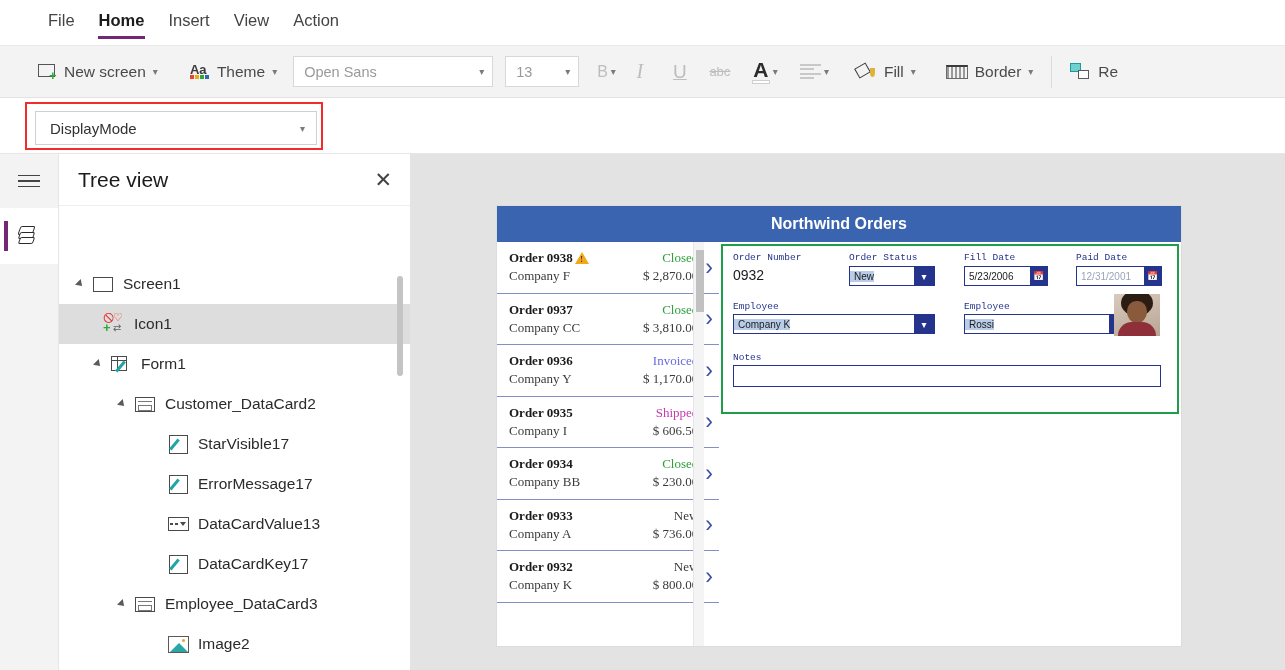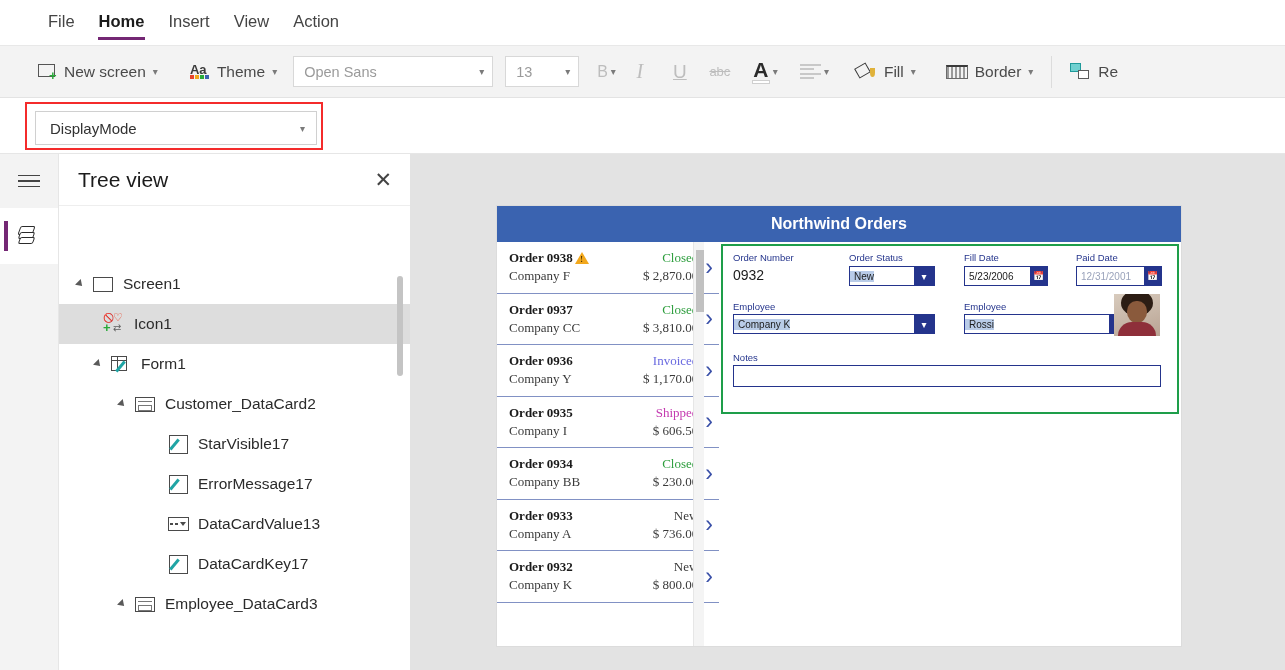--- a/index.html
+++ b/index.html
@@ -6,21 +6,21 @@
   html, body {
     width: 1285px; height: 670px;
     font-family: "Liberation Sans", sans-serif;
     background: #ffffff; overflow: hidden;
   }
   #app { position: relative; width: 1285px; height: 670px; background:#fff; }
 
   
   .ribbon-tabs {
     position:absolute; left:0; top:0; width:1285px; height:46px;
-    background:#fff; display:flex; align-items:center; padding-left:36px;
+    background:#fff; display:flex; align-items:flex-end; padding-left:36px;
     border-bottom:1px solid #e8e8e8;
   }
   .rtab {
     font-size:16.5px; color:#444; padding:12px 12px 0 12px; height:46px;
     cursor:pointer; position:relative; white-space:nowrap;
   }
   .rtab.active { color:#1b1b1b; font-weight:bold; }
   .rtab.active::after {
     content:""; position:absolute; left:11px; right:11px; bottom:6px;
     height:3px; background:#742774;
@@ -193,21 +193,21 @@
   .st-new      { color:#3a3a3a; }
   .chevr { color:#3a50a8; font-size:23px; font-weight:300; margin-left:7px; line-height:1; }
 
   .gal-scroll { position:absolute; left:196px; top:36px; width:11px; bottom:0;
                 background:#f4f4f4; border-left:1px solid #e6e6e6; cursor:pointer; }
   .gal-thumb { position:absolute; left:1.5px; top:8px; width:8px; height:62px; background:#c1c1c1; }
 
   .formpane { position:absolute; left:224px; top:36px; right:0; bottom:0; background:#fff; }
   .form-sel { position:absolute; left:0; top:2px; width:458px; height:170px;
               border:2px solid #1e9e4a; }
-  .flabel { position:absolute; font-size:9.5px; color:#24348c; }
+  .flabel { position:absolute; font-size:9.5px; color:#24348c;font-family:Liberation Mono, monospace; }
   .fval   { position:absolute; font-size:14px; color:#1b1b1b; }
   .fctrl  { position:absolute; height:20px; border:1.5px solid #24348c; background:#fff;
             display:flex; align-items:center; cursor:text; }
   .fctrl .txt { font-size:10px; color:#1b1b1b; padding-left:4px; }
   .fctrl .txt.hl { background:#b9cce8; }
   .fctrl .txt.ph { color:#9aa3bb; }
   .drop { width:20px; height:100%; background:#24348c; color:#fff; font-size:10px;
           display:flex; align-items:center; justify-content:center; margin-left:auto; cursor:pointer; }
   .cal { width:17px; height:100%; background:#24348c; color:#fff; font-size:9px;
          display:flex; align-items:center; justify-content:center; margin-left:auto; cursor:pointer; }
@@ -466,20 +466,29 @@
       </div>
 
       <div class="trow" style="padding-left:60px;">
         <span class="tri"></span>
         <span class="ticon">
             <span class="ic-card"></span>
           </span>
         <span>Employee_DataCard3</span>
       </div>
 
+      <div class="trow" style="padding-left:108px;">
+        <span class="ticon">
+          <span class="ic-img">
+              <span class="mt"></span>
+              <span class="sn"></span>
+            </span>
+        </span>
+        <span>Image2</span>
+      </div>
 
       <div class="tree-scroll"></div>
     </div>
   </div>
 
   <div class="canvas-area">
     <div class="app-canvas">
 
       <div class="app-header">
         <span>Northwind Orders</span>

